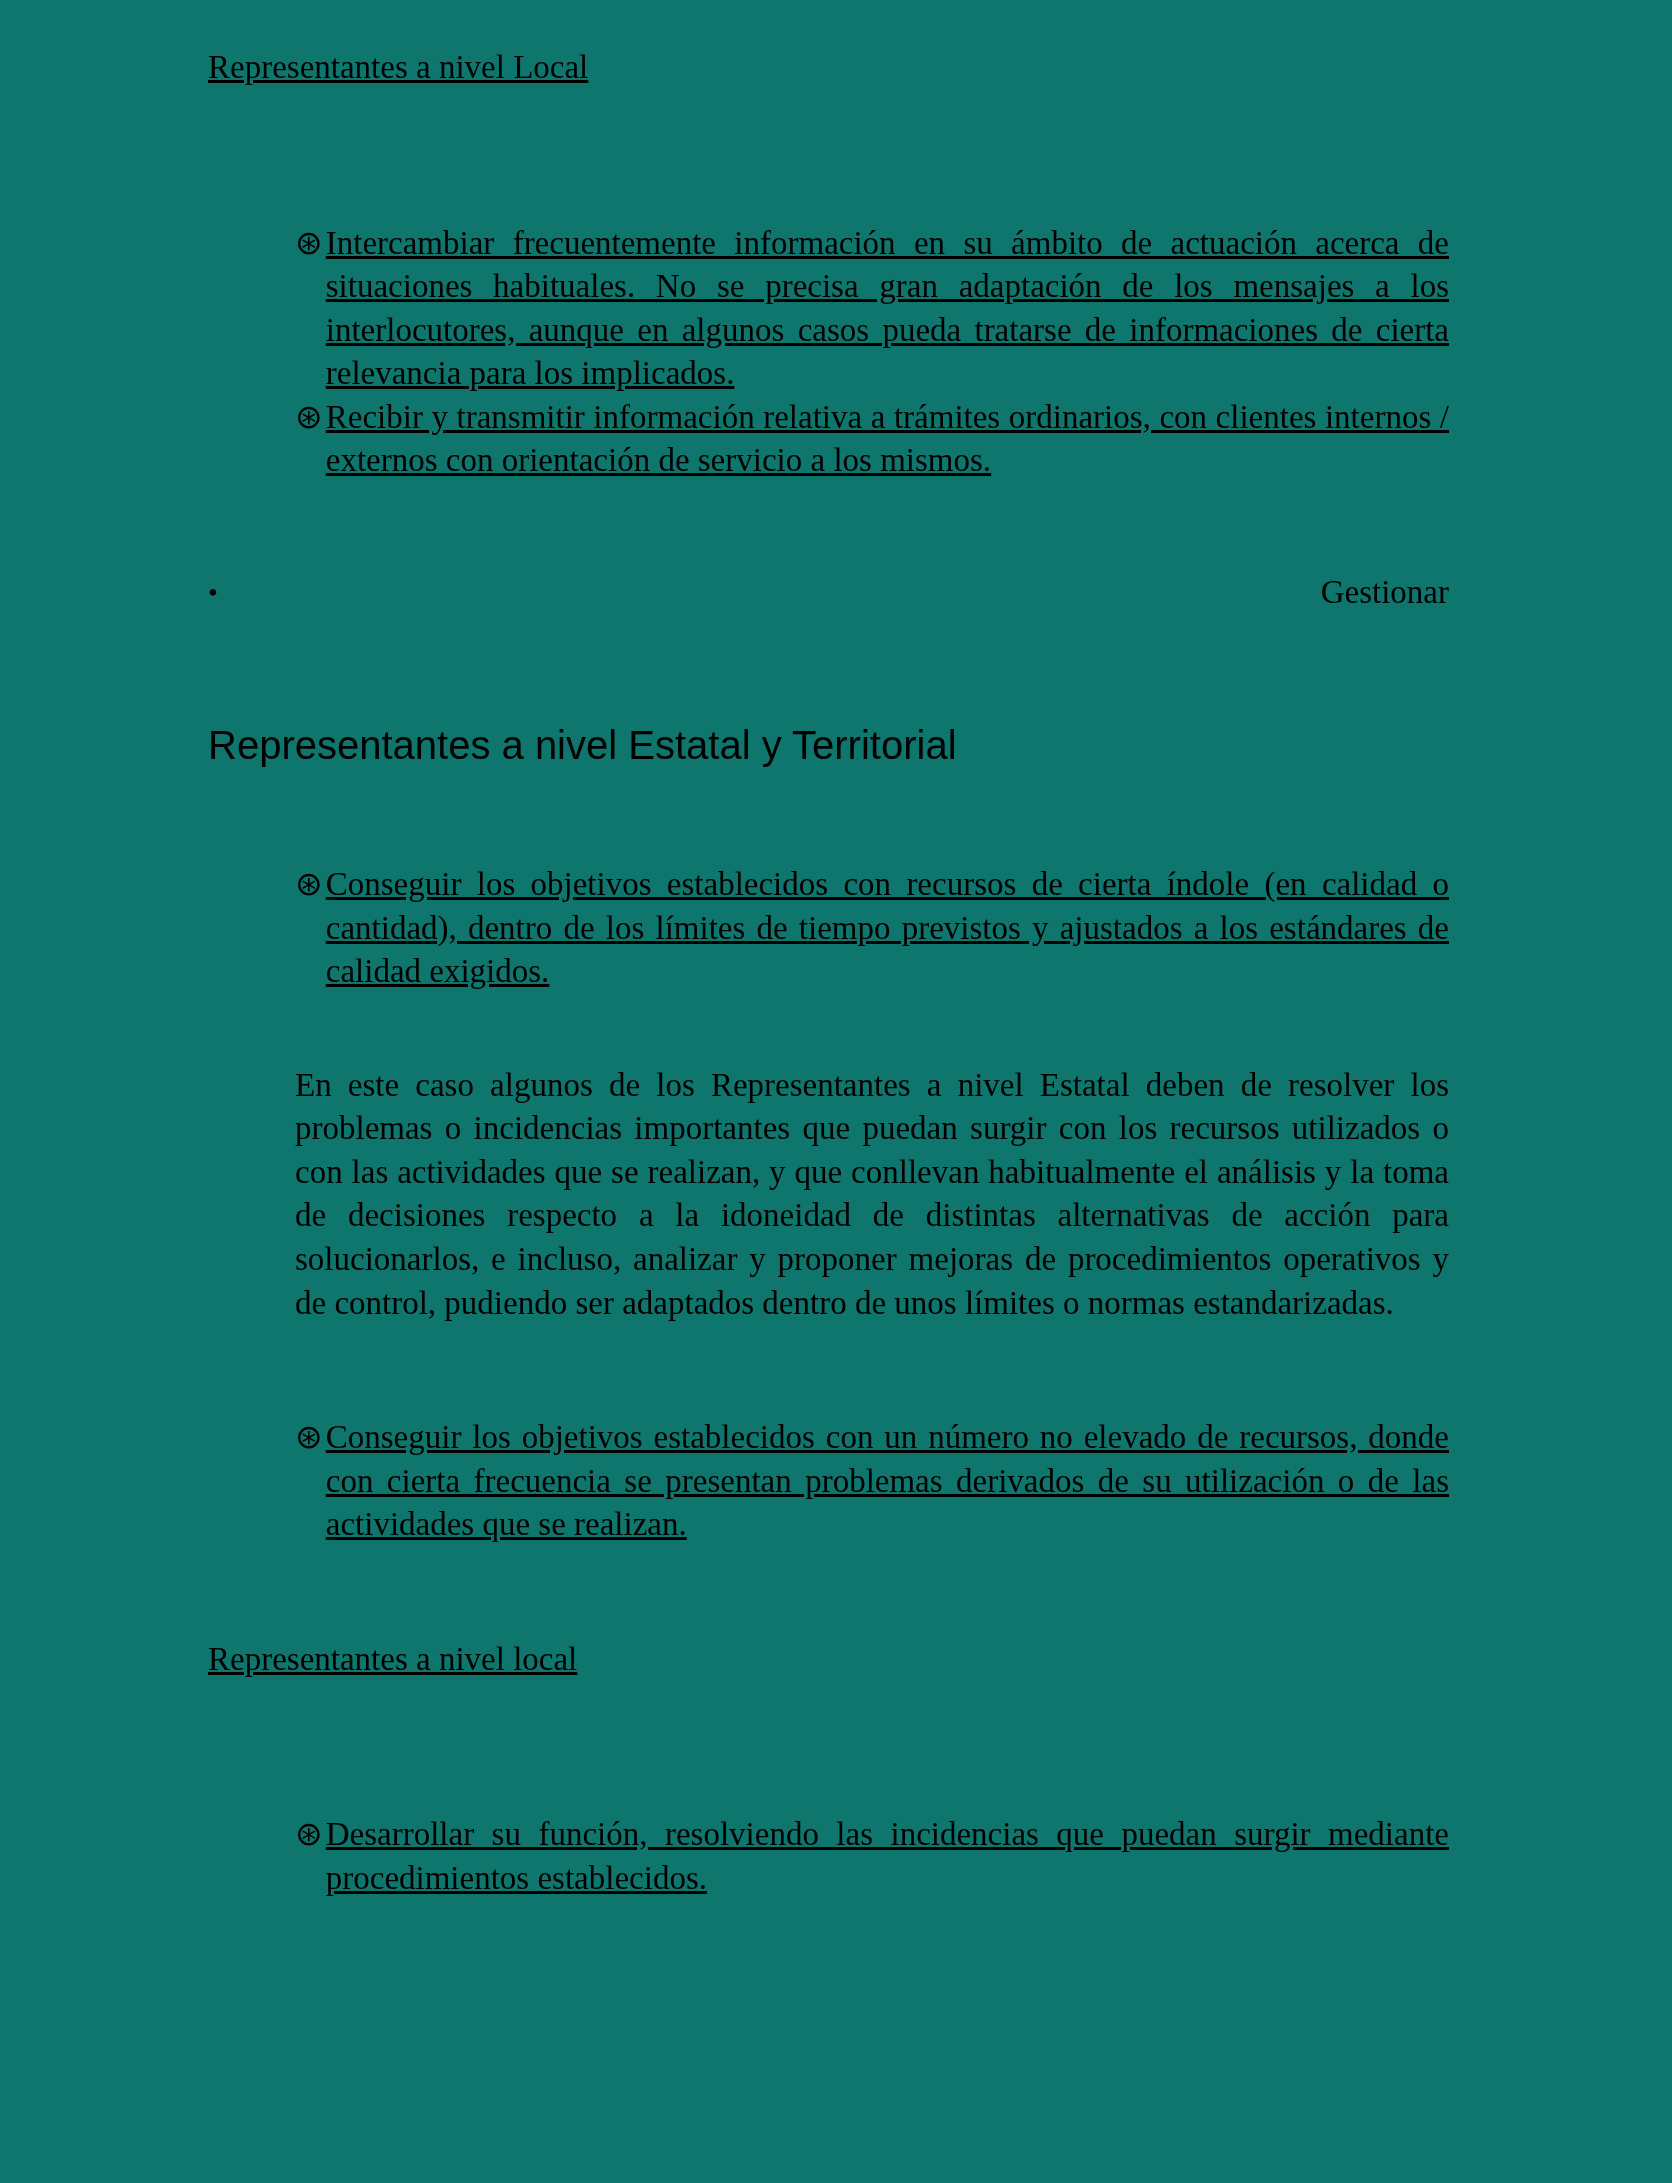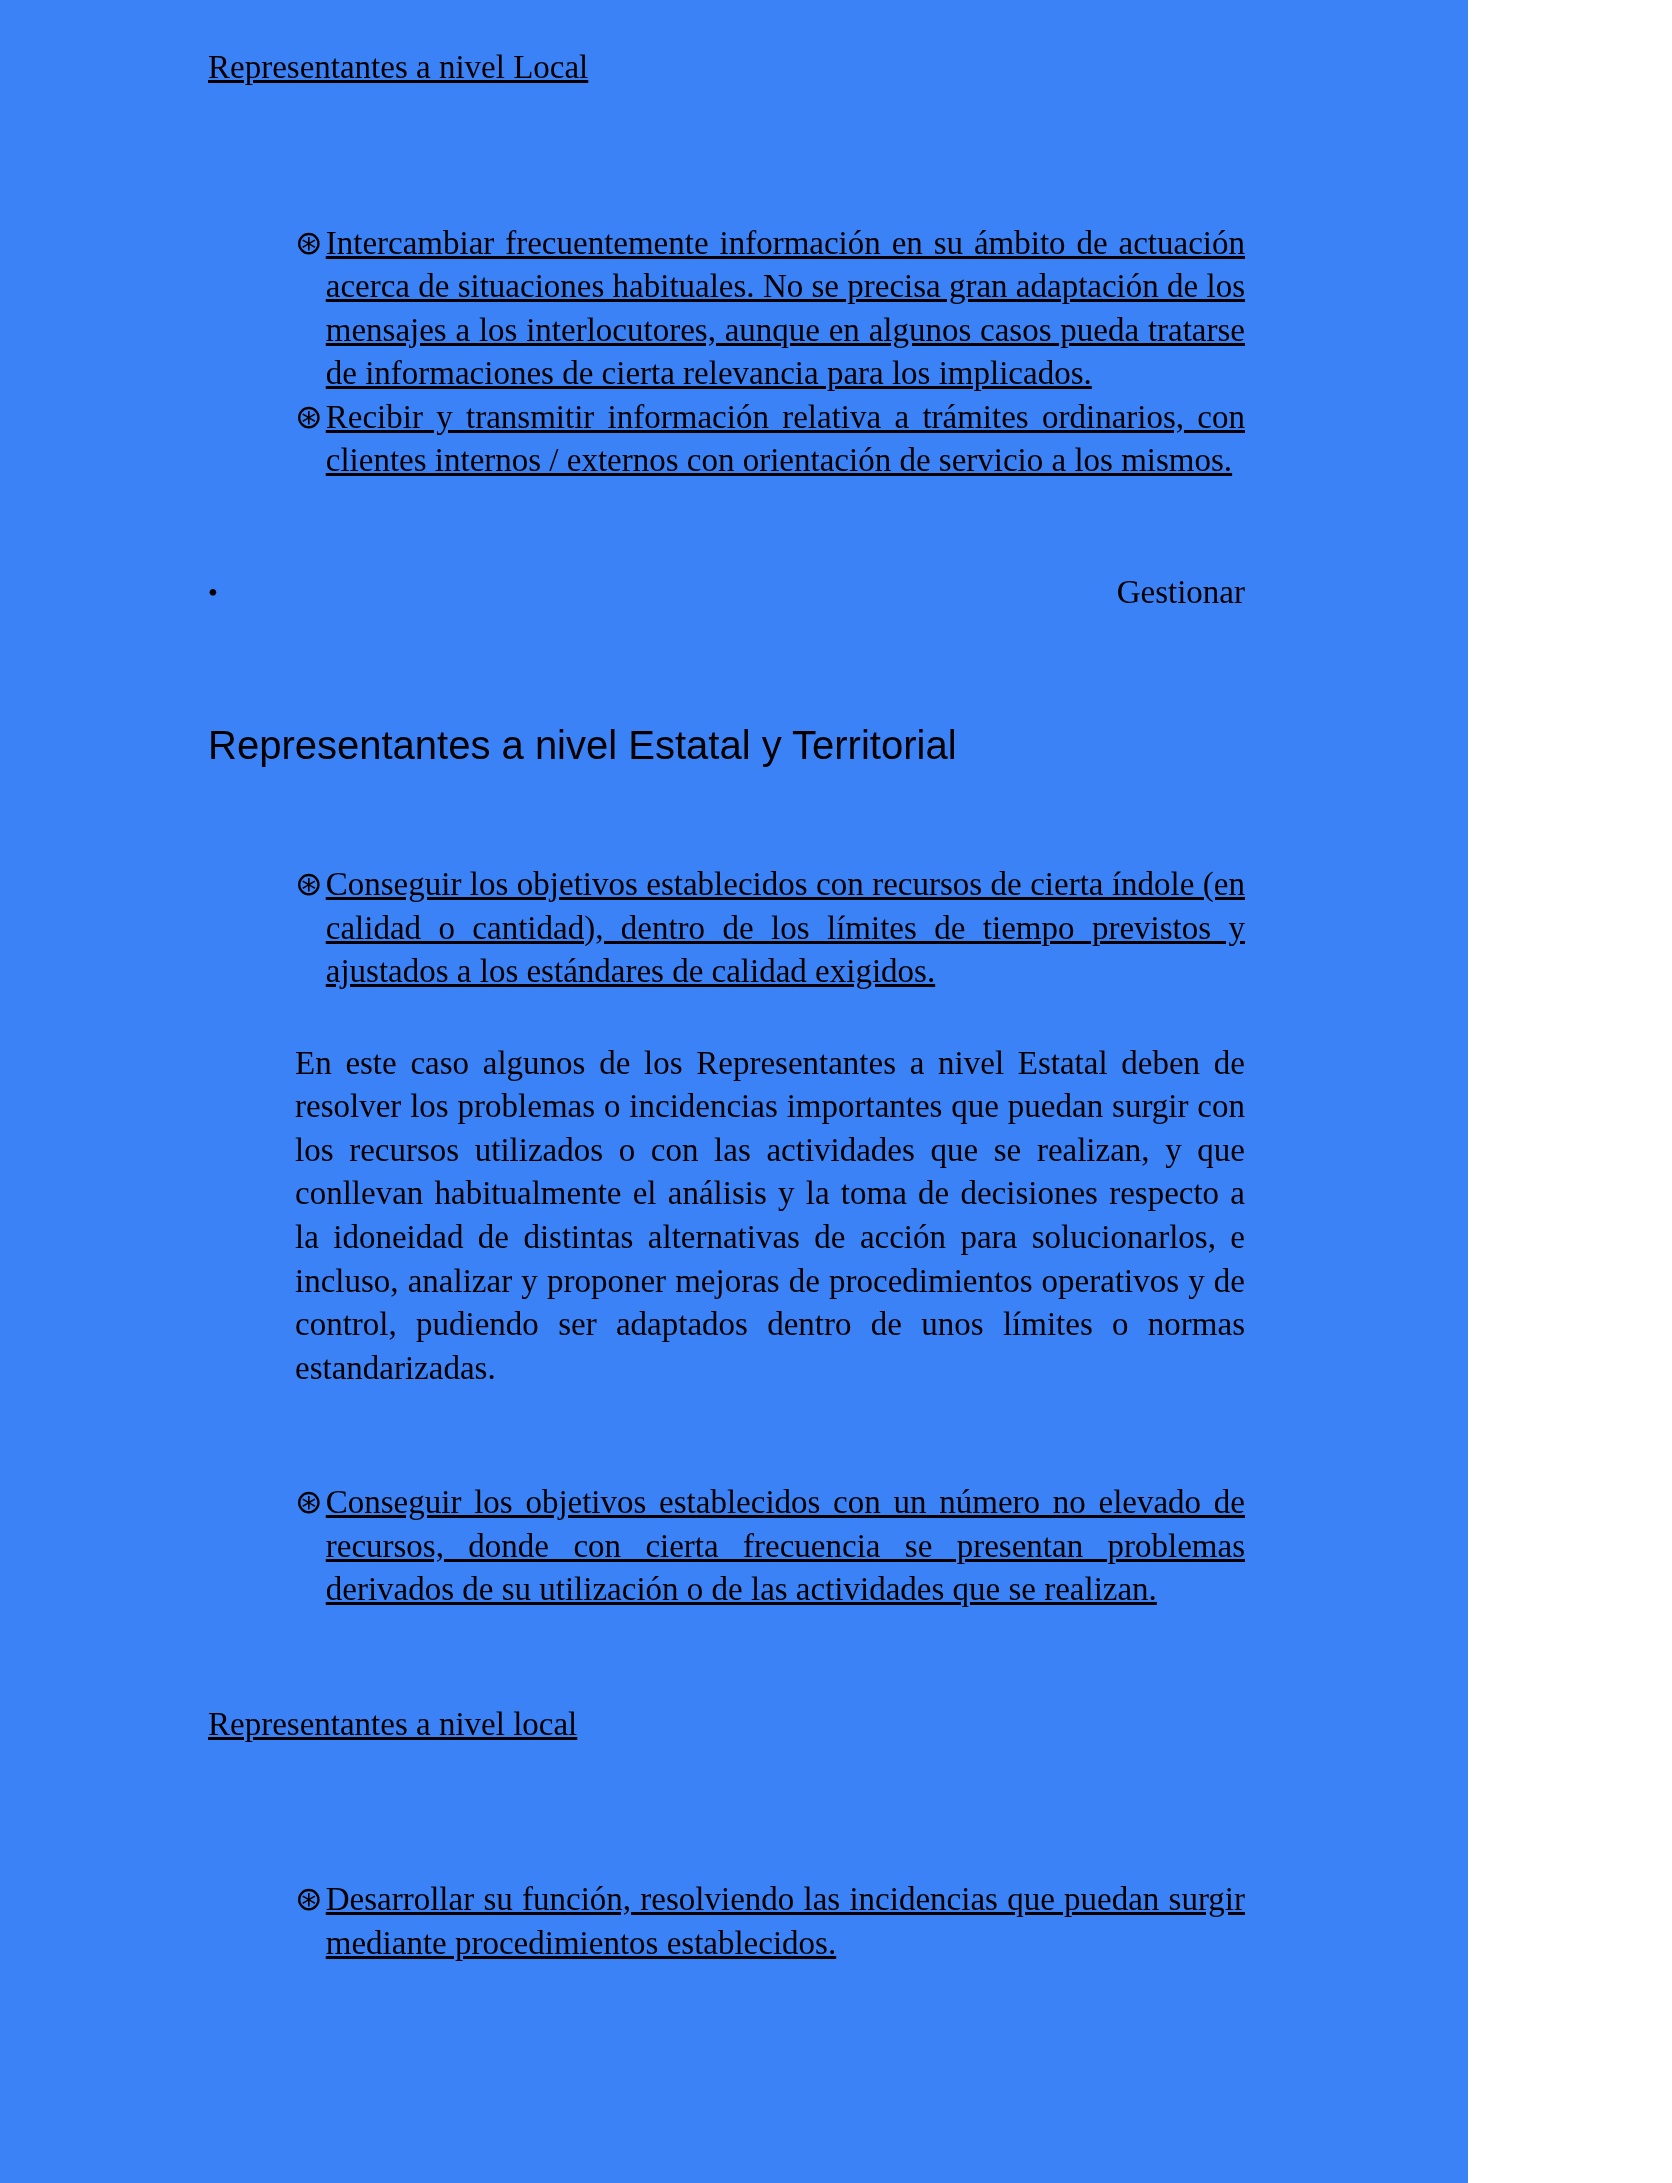--- a/index.html
+++ b/index.html
@@ -2,23 +2,23 @@
 <html style="font-size:12.6px"><head>
 <meta charset="utf-8">
 <style>
   html, body {
     margin: 0;
     padding: 0;
     background: #ffffff;
   }
   .page {
     position: relative;
-    width: 1468px;
+    width: 1672px;
     height: 2183px;
-    background: #3b82f6;
+    background: #0f766e;
     box-sizing: border-box;
     padding: 46px 223px 0 208px;
     color: #000000;
     font-family: "Liberation Serif", serif;
     font-size: 33px;
     line-height: 1.32;
   }
   .heading-serif {
     font-family: "Liberation Serif", serif;
     font-size: 33px;
@@ -63,21 +63,21 @@
   }
   .body-paragraph {
     margin-left: 87px;
     text-align: justify;
   }
   .mt-bullets-lg { margin-top: 132px; }
   .mt-bullets    { margin-top: 91px; }
   .mt-gestionar  { margin-top: 88px; }
   .mt-heading    { margin-top: 105px; }
   .mt-heading-sm { margin-top: 91px; }
-  .mt-paragraph  { margin-top: 48px; }
+  .mt-paragraph  { margin-top: 70px; }
 </style>
 </head>
 <body>
 
 <div class="page">
 
   <h2 class="heading-serif">Representantes a nivel Local</h2>
 
   <div class="bullet-list mt-bullets-lg">
     <div class="bullet-item">

